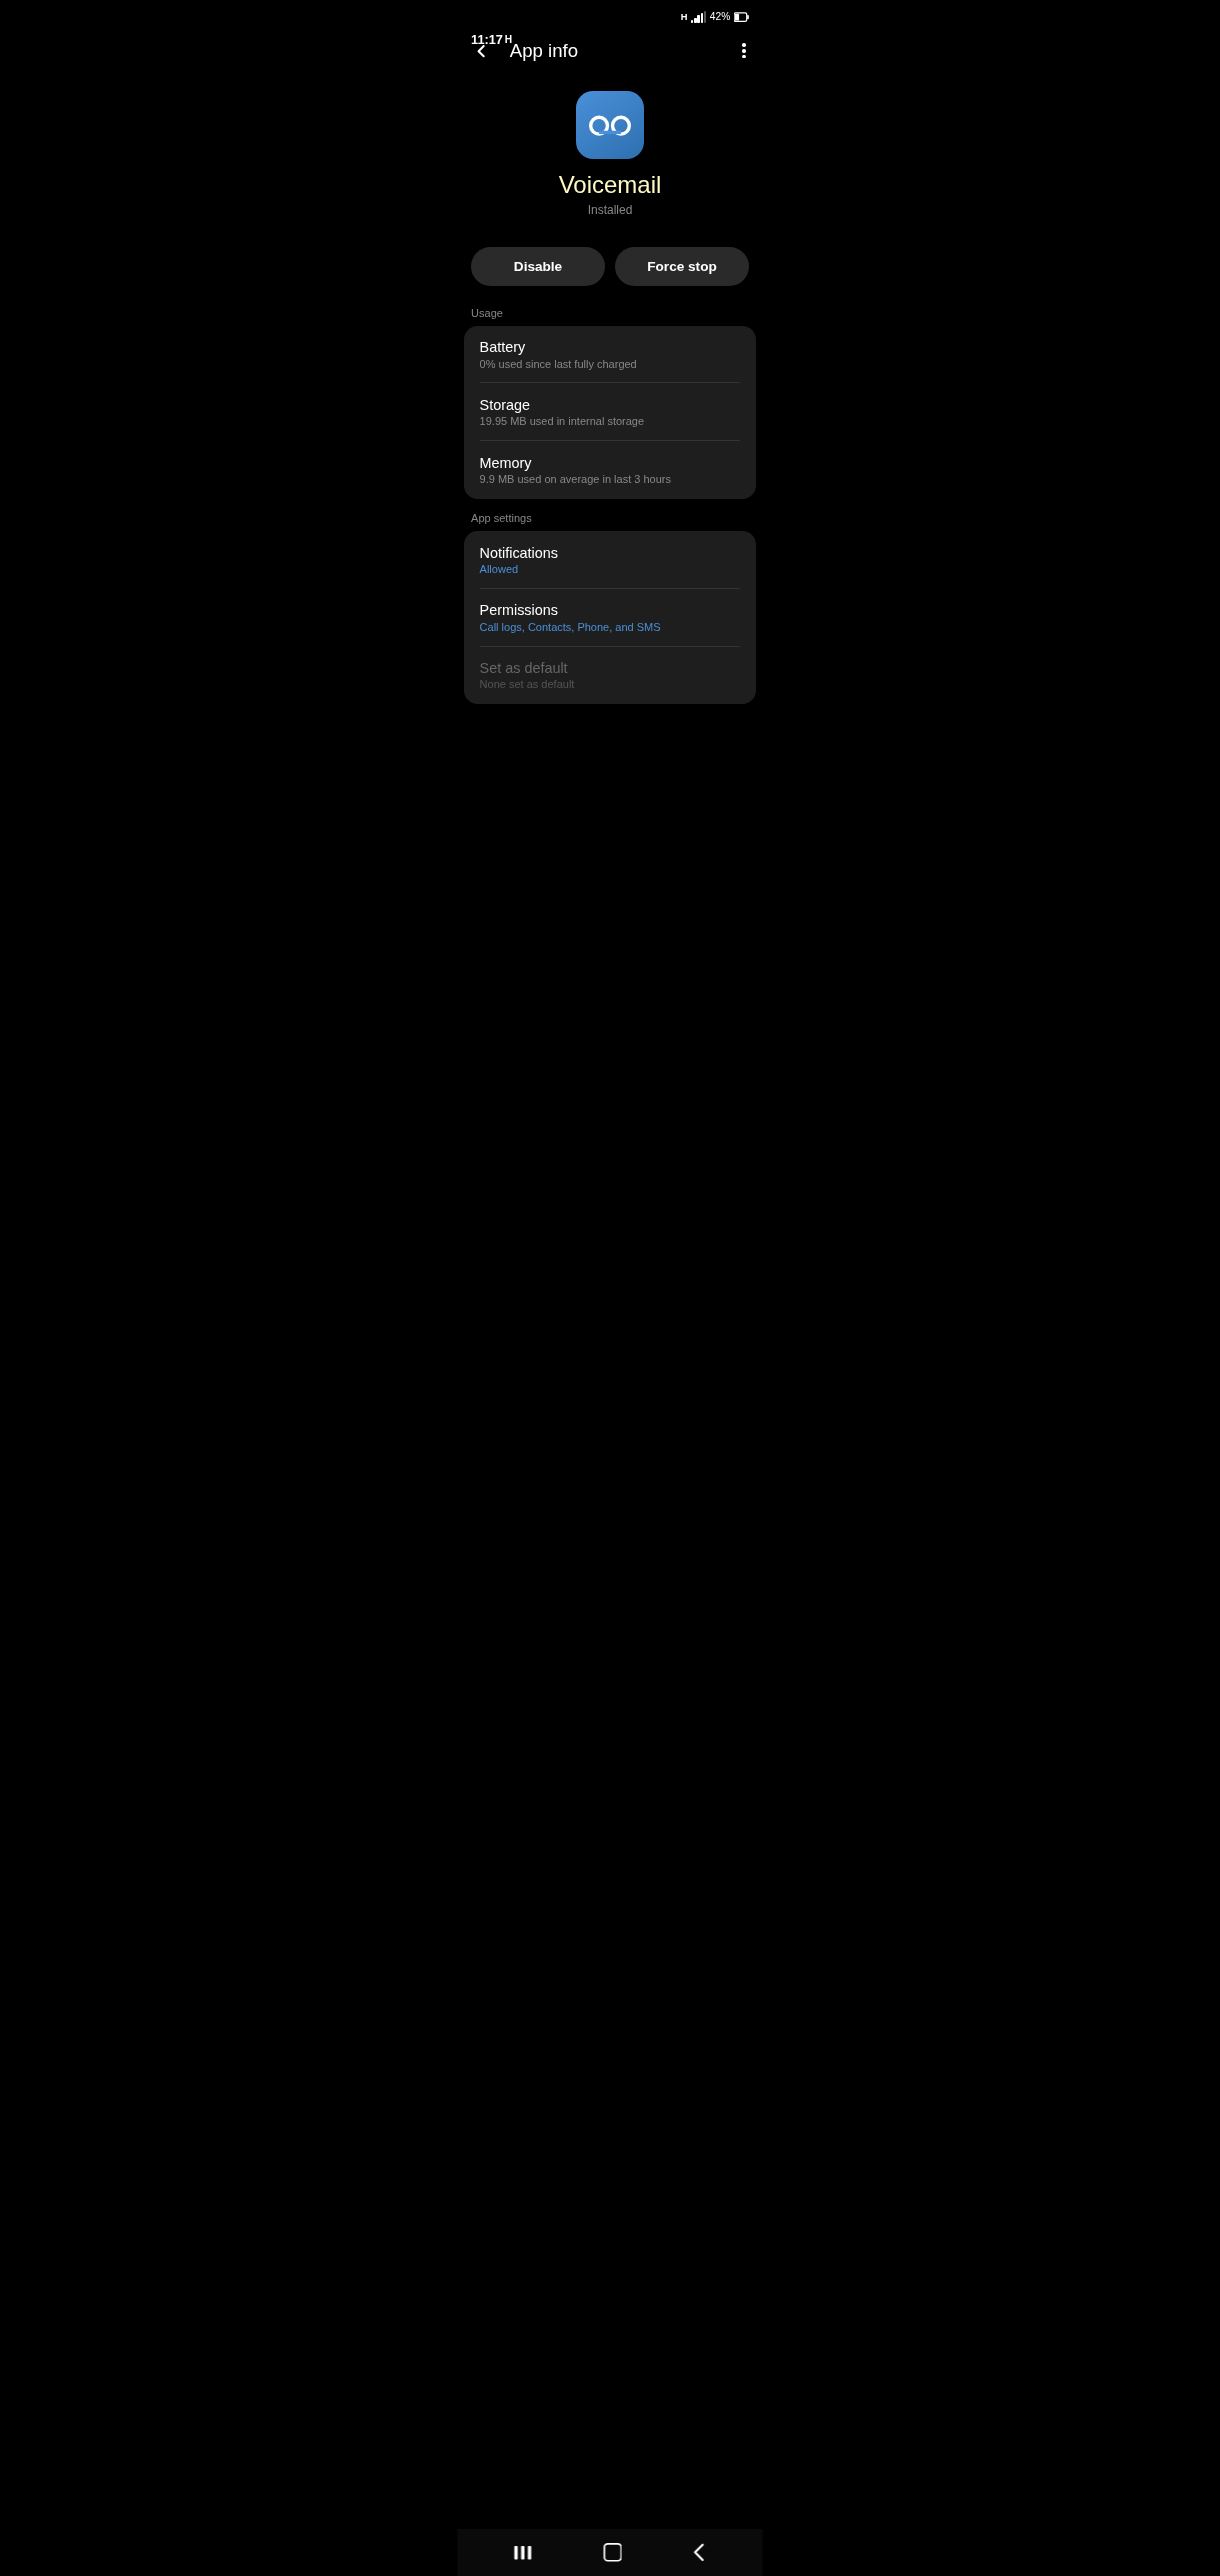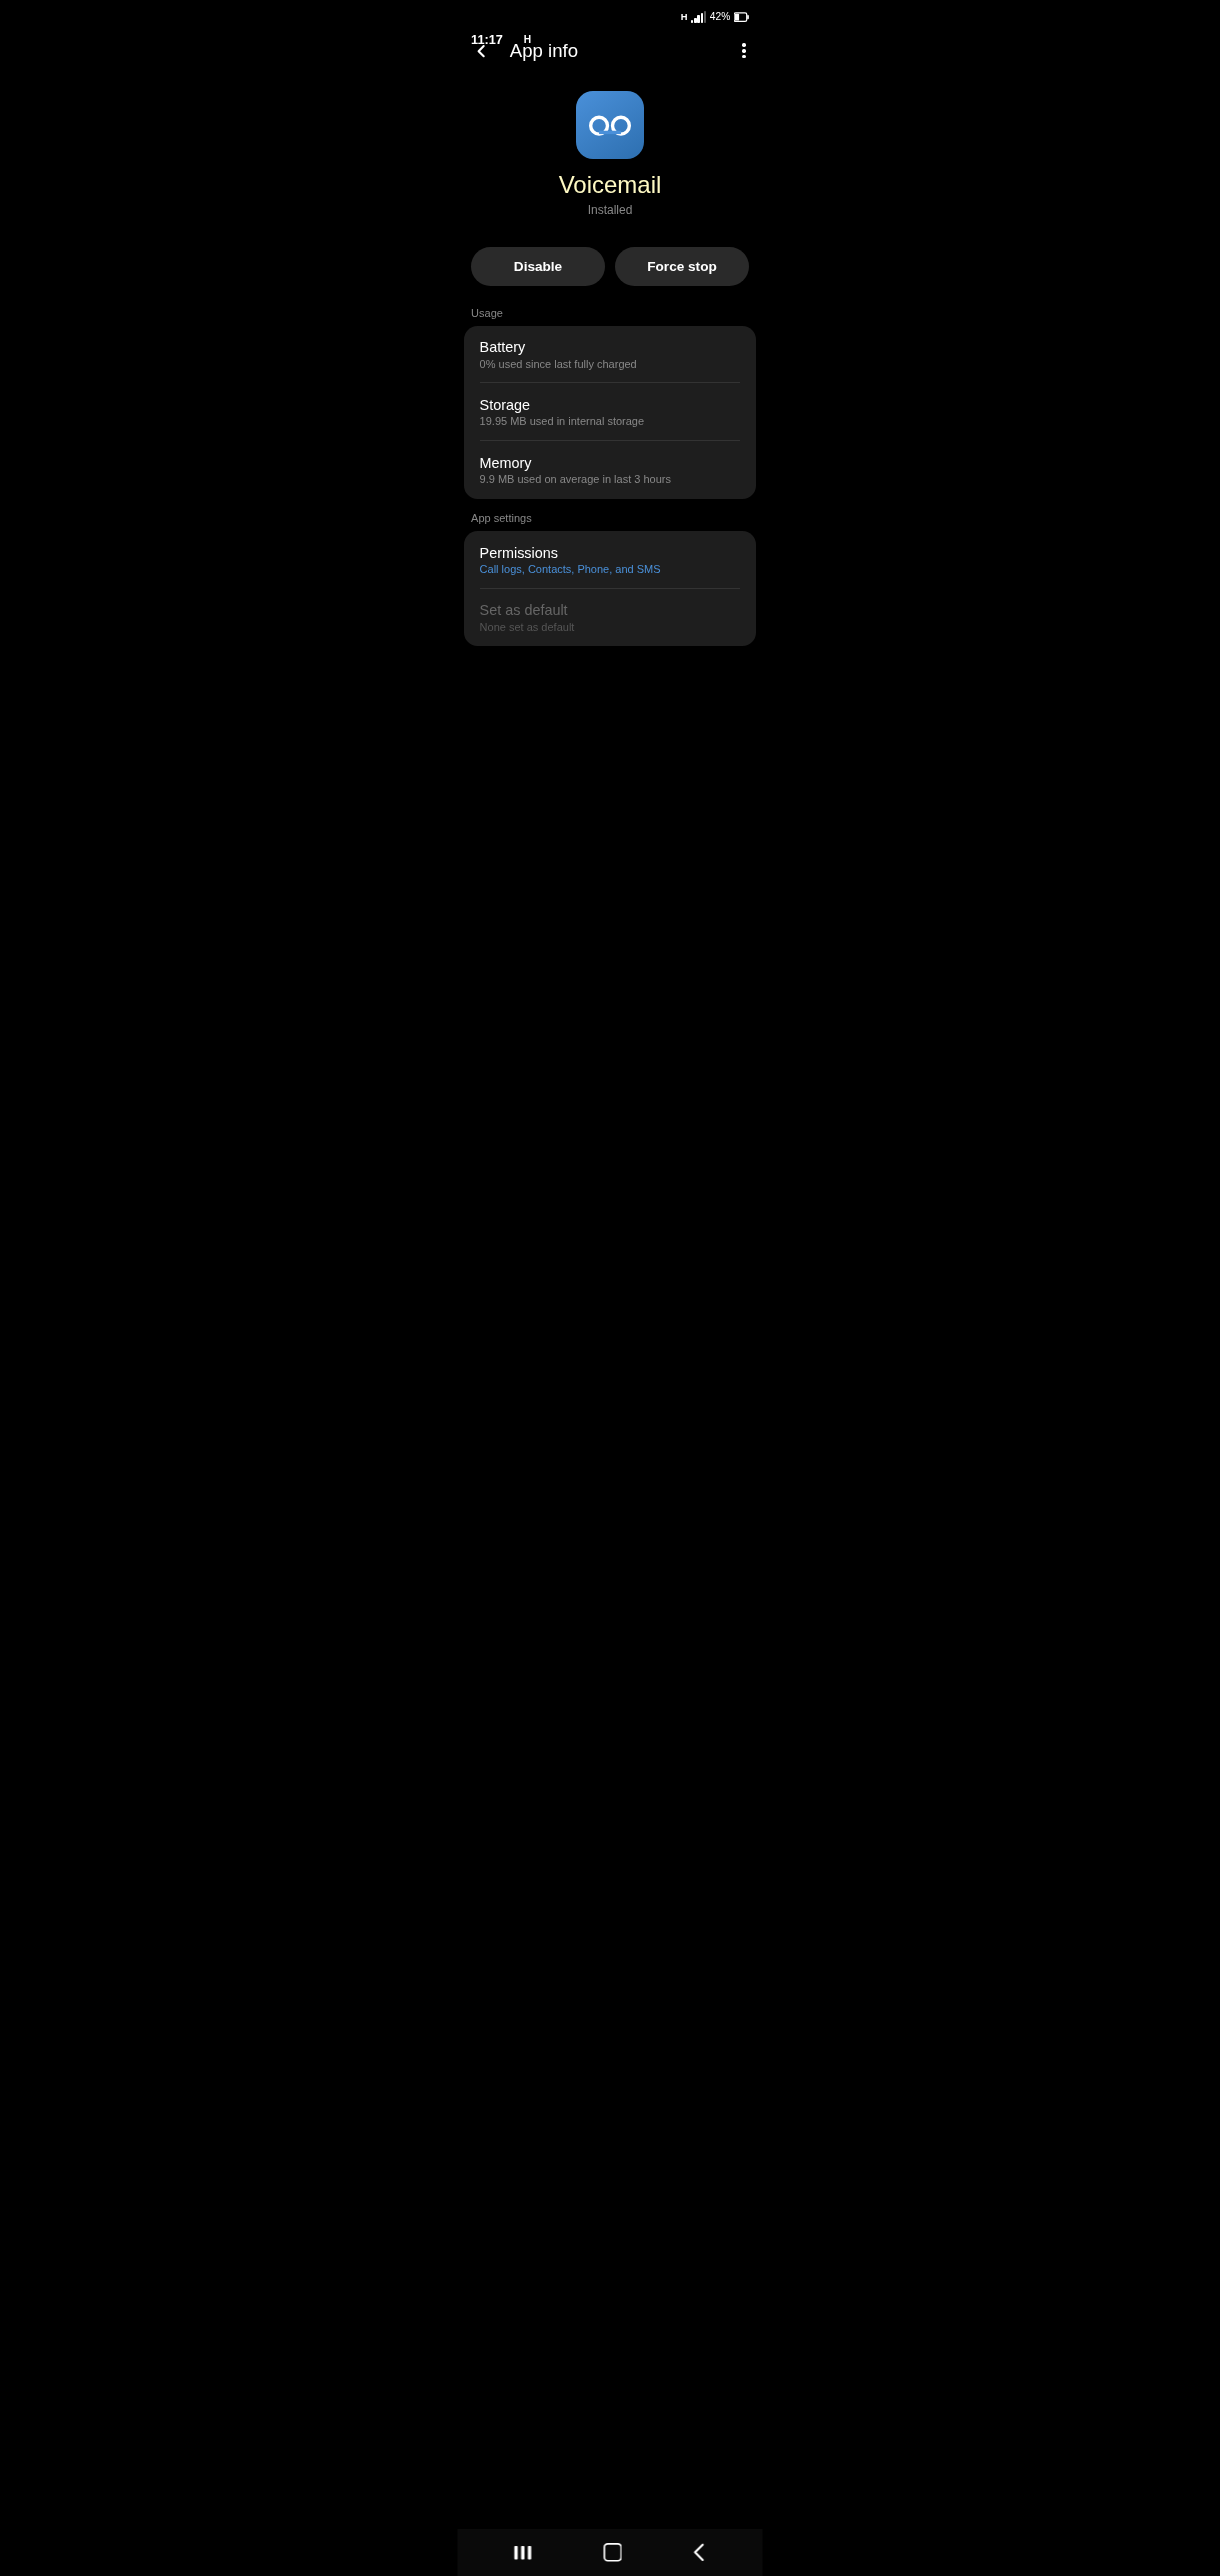--- a/index.html
+++ b/index.html
@@ -25,21 +25,21 @@
       display: flex;
       justify-content: space-between;
       align-items: center;
       padding: 6.8px 13.6px 3.4px 13.6px;
       height: 30.5px;
     }
 
     .status-bar-left {
       display: flex;
       align-items: center;
-      gap: 21px;
+      gap: 2px;
       margin-top: 46px;
     }
 
     .status-time {
       font-size: 12.7px;
       font-weight: 600;
       color: #ffffff;
     }
 
     .status-h {
@@ -345,20 +345,24 @@
     </div>
     <div class="card-item">
       <div class="card-item-title">Memory</div>
       <div class="card-item-subtitle">9.9 MB used on average in last 3 hours</div>
     </div>
   </div>
 
   <div class="section-label">App settings</div>
 
   <div class="card-group">
+    <div class="card-item">
+      <div class="card-item-title">Notifications</div>
+      <div class="card-item-subtitle blue">Allowed</div>
+    </div>
     <div class="card-item">
       <div class="card-item-title">Permissions</div>
       <div class="card-item-subtitle blue">Call logs, Contacts, Phone, and SMS</div>
     </div>
     <div class="card-item">
       <div class="card-item-title" style="color:#666666;">Set as default</div>
       <div class="card-item-subtitle dimmed">None set as default</div>
     </div>
   </div>
 </div>

